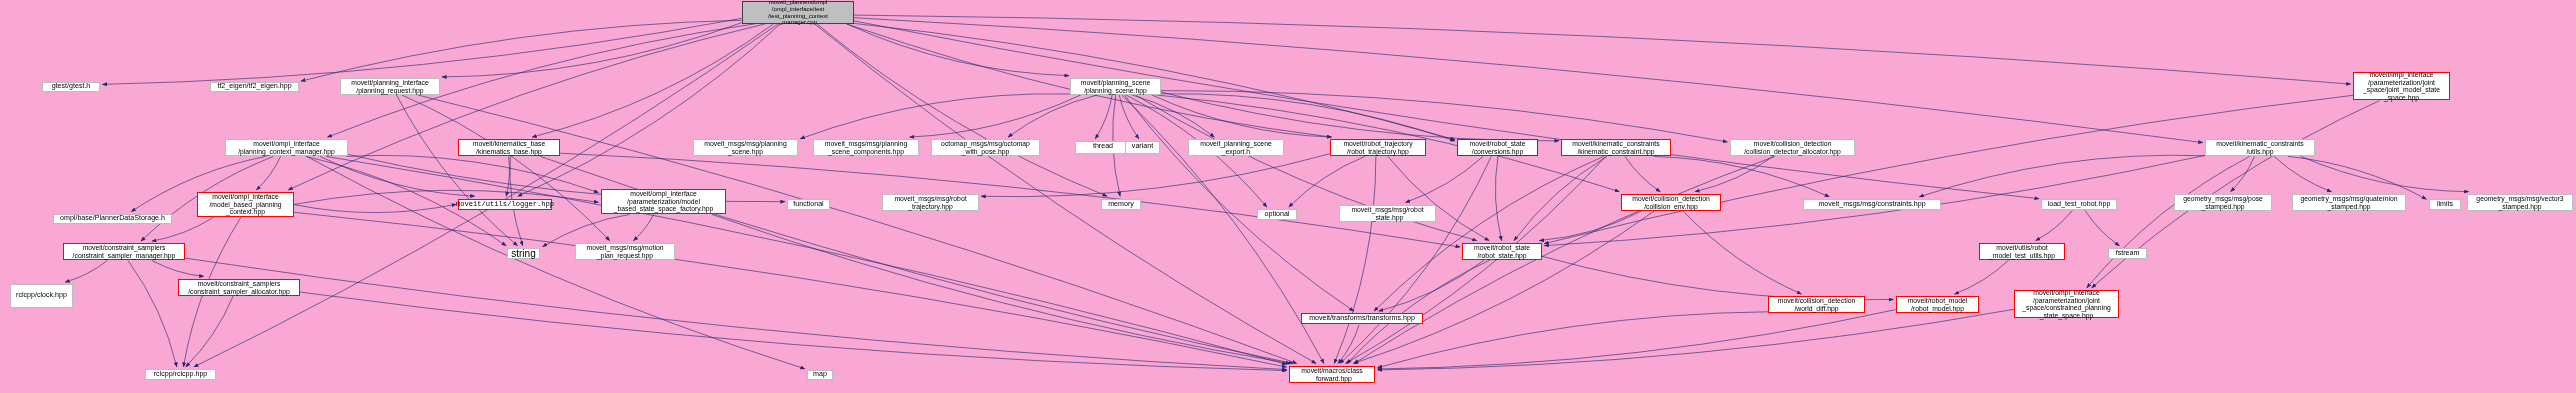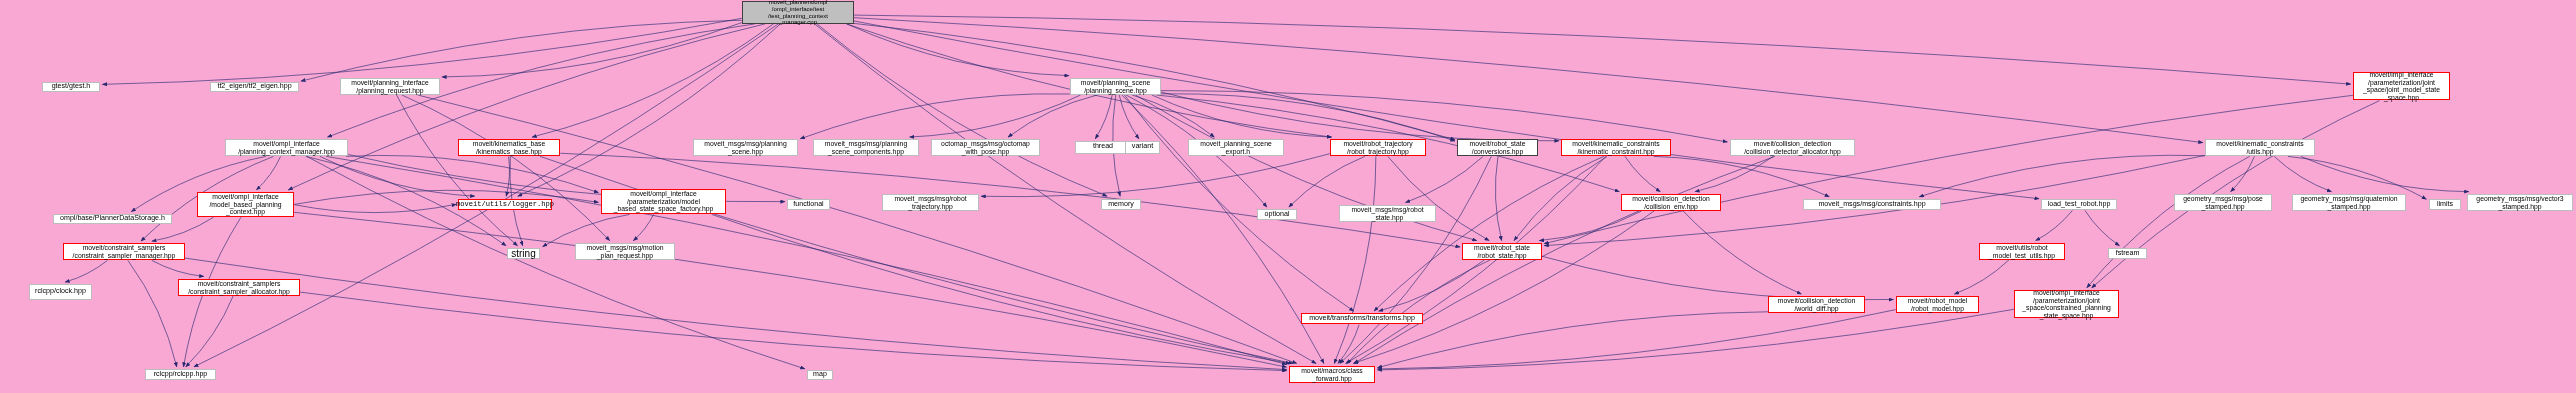--- a/index.html
+++ b/index.html
@@ -193,21 +193,21 @@
       <div class="node red" style="left: 63px; top: 243px; width: 122px; height: 17px; font-size: 6.8px;">moveit/constraint_samplers
 /constraint_sampler_manager.hpp</div>
       <div class="node" style="left: 507px; top: 248px; width: 33px; height: 11.4px; font-size: 10px;">string</div>
       <div class="node" style="left: 575px; top: 243px; width: 100px; height: 17px; font-size: 6.8px;">moveit_msgs/msg/motion
 _plan_request.hpp</div>
       <div class="node red" style="left: 1462px; top: 243px; width: 80px; height: 17px; font-size: 6.8px;">moveit/robot_state
 /robot_state.hpp</div>
       <div class="node red" style="left: 1979px; top: 243px; width: 86px; height: 17px; font-size: 6.8px;">moveit/utils/robot
 _model_test_utils.hpp</div>
       <div class="node" style="left: 2108px; top: 248px; width: 39px; height: 11.4px; font-size: 7.1px;">fstream</div>
-      <div class="node" style="left: 29px; top: 284px; width: 63px; height: 16px; font-size: 7.1px;">rclcpp/clock.hpp</div>
+      <div class="node" style="left: 10px; top: 284px; width: 63px; height: 24px; font-size: 7.1px;">rclcpp/clock.hpp</div>
       <div class="node red" style="left: 178px; top: 279px; width: 122px; height: 17px; font-size: 6.8px;">moveit/constraint_samplers
 /constraint_sampler_allocator.hpp</div>
       <div class="node red" style="left: 1768px; top: 296px; width: 97px; height: 17px; font-size: 6.8px;">moveit/collision_detection
 /world_diff.hpp</div>
       <div class="node red" style="left: 1896px; top: 296px; width: 83px; height: 17px; font-size: 6.8px;">moveit/robot_model
 /robot_model.hpp</div>
       <div class="node red" style="left: 2014px; top: 290px; width: 105px; height: 28.4px; font-size: 6.8px;">moveit/ompl_interface
 /parameterization/joint
 _space/constrained_planning
 _state_space.hpp</div>

